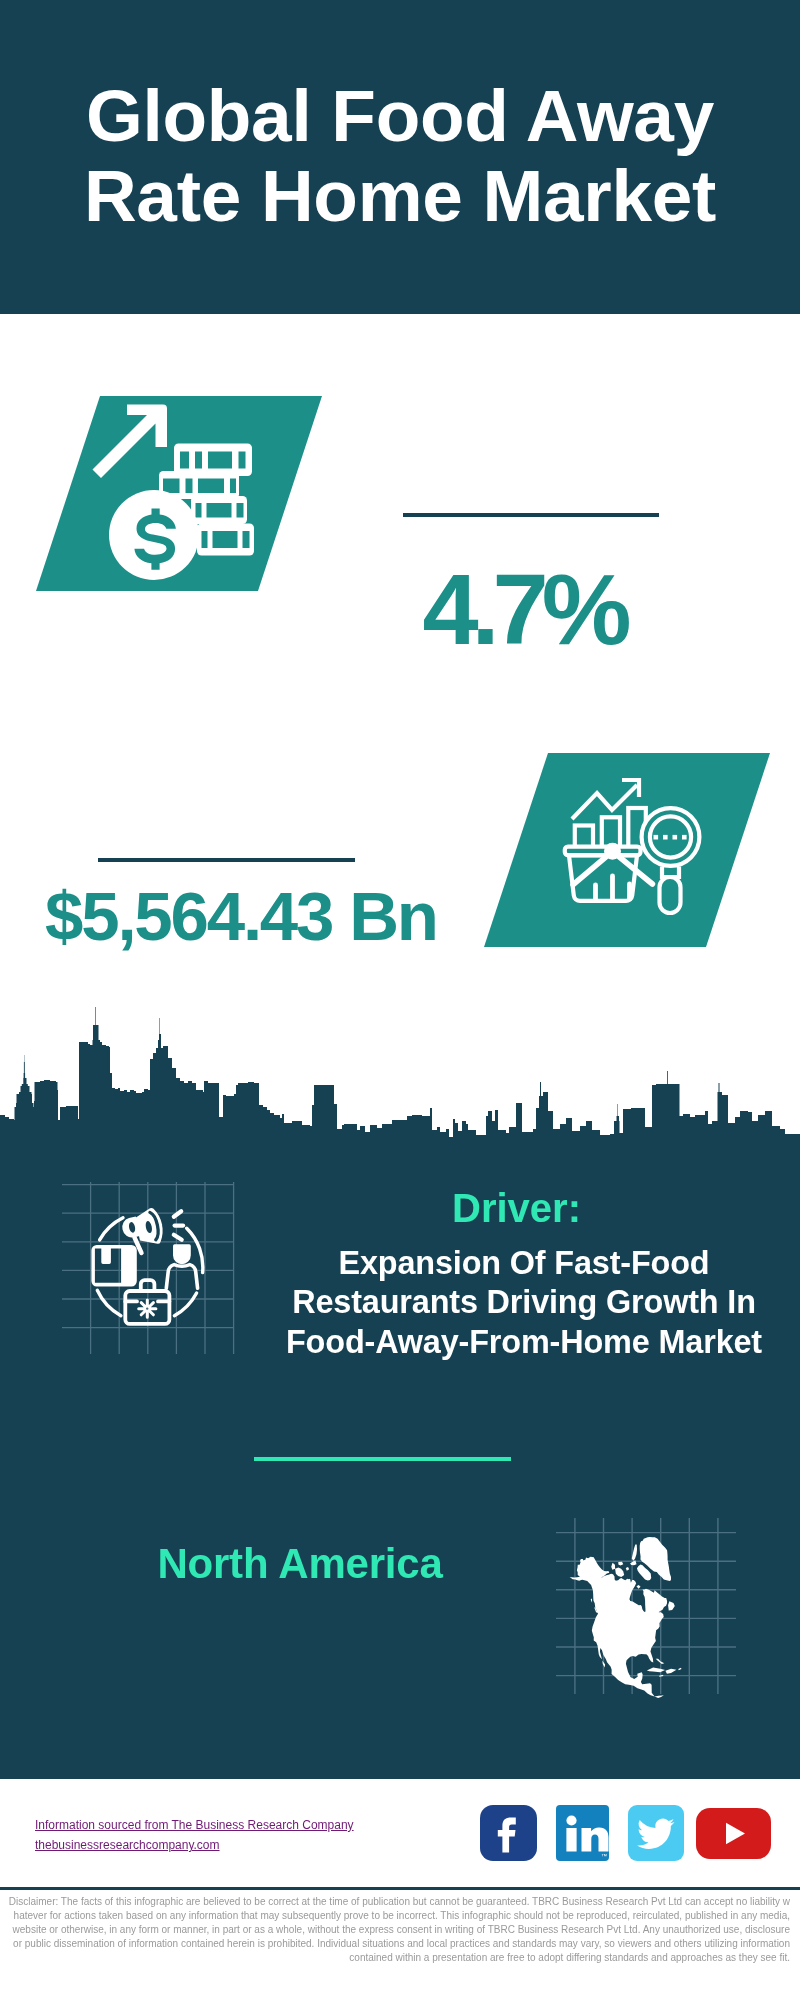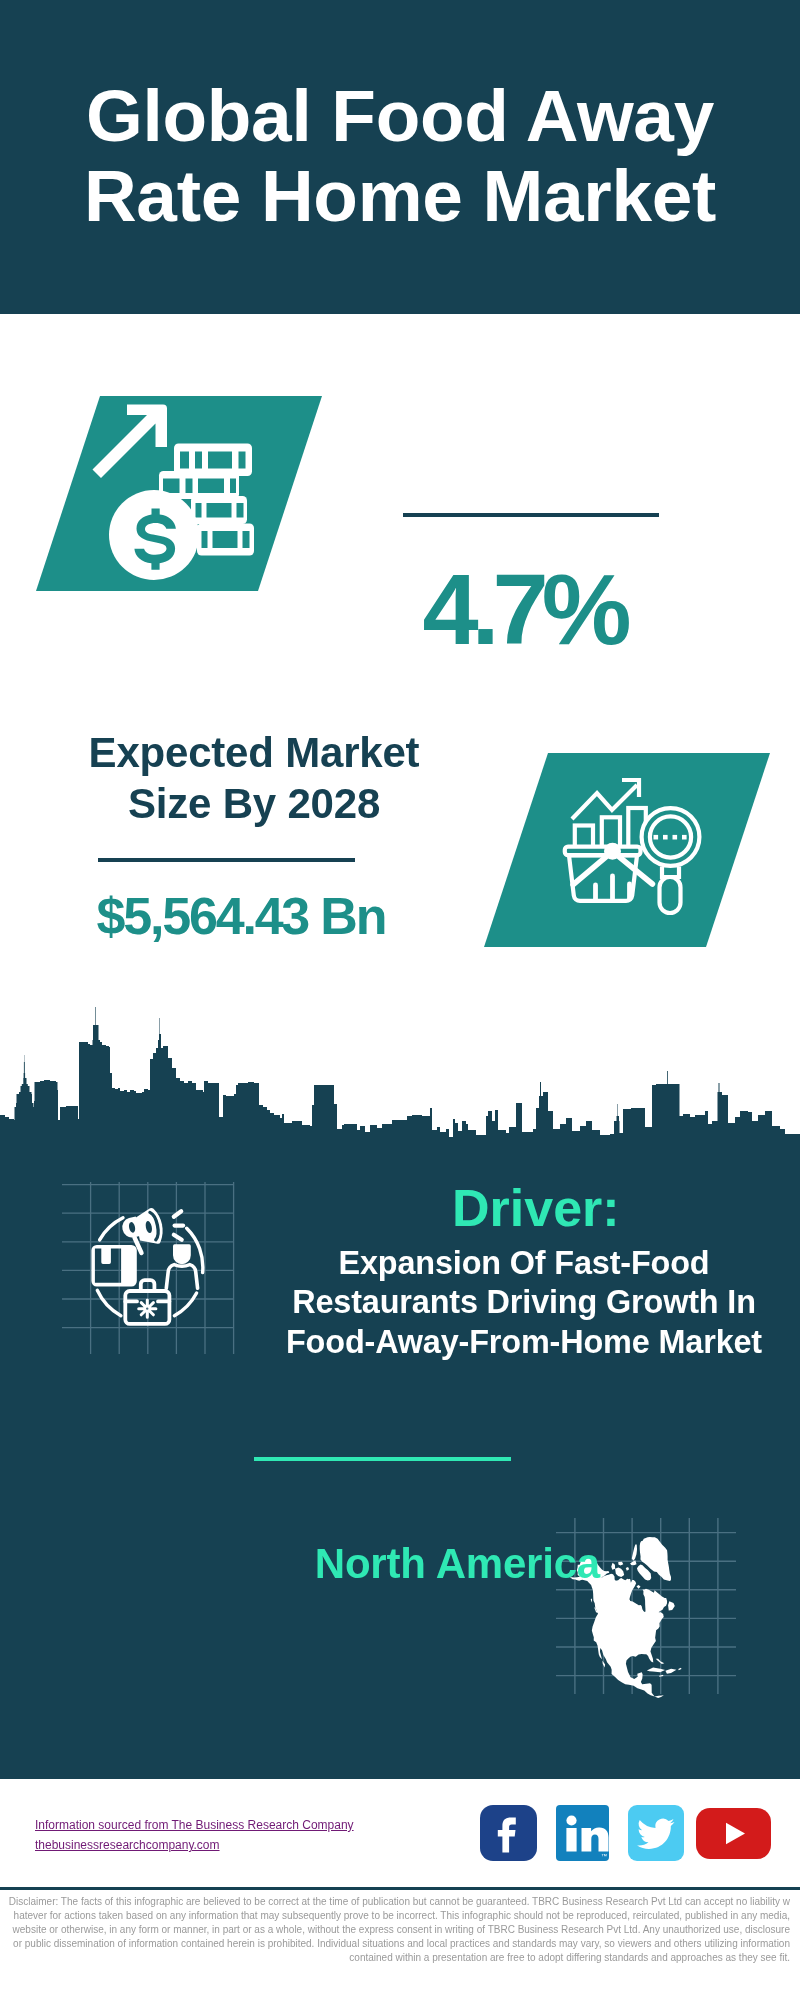--- a/index.html
+++ b/index.html
@@ -17,25 +17,25 @@
   
   .para { position:absolute; background:#1d8f89; }
   .stat-label { position:absolute; color:#164152; font-weight:bold; font-size:42px;
     line-height:51px; text-align:center; letter-spacing:-0.2px; }
   .rule { position:absolute; background:#164152; height:4px; }
   .stat-value { position:absolute; color:#1d8f89; font-weight:bold; text-align:center;
      letter-spacing:-1.5px; white-space:nowrap; }
 
   
   .dark { position:absolute; left:0; top:1145px; width:800px; height:634px; background:#164152; }
-  .driver-head { position:absolute; color:#2fe8b4; font-weight:bold; font-size:52px; line-height:40px; }
+  .driver-head { position:absolute; color:#2fe8b4; font-weight:bold; font-size:40px; line-height:40px; }
   .driver-body { position:absolute; color:#fff; font-weight:bold; font-size:37px;
      line-height:41px; text-align:center; letter-spacing:-0.1px; white-space:nowrap; }
   .green-rule { position:absolute; background:#2fe8b4; height:4px; }
-  .region-text { position:absolute; text-align:right; color:#fff; font-size:44px; line-height:48px; }
+  .region-text { position:absolute; text-align:center; color:#fff; font-size:44px; line-height:48px; }
   .region-name { color:#2fe8b4; font-weight:bold; font-size:42px; letter-spacing:-0.2px; }
 
   
   .src-text { position:absolute; color:#701a75; font-size:12px; line-height:20px; white-space:nowrap;text-decoration:underline; }
   .social { position:absolute; width:62px; height:62px; border-radius:13px; }
   .foot-rule { position:absolute; left:0; background:#164152; height:3px; width:800px; }
   .disclaimer { position:absolute; color:#9a9a9a; font-size:10px; line-height:14px;
     text-align:right; word-break:break-all; letter-spacing:0px; }
 </style>
 </head>
@@ -229,20 +229,16 @@
     <circle cx="612.5" cy="851.3" r="6.4" fill="#ffffff" stroke-width="4.2"></circle>
 
     <line x1="595.5" y1="899" x2="595.5" y2="885" stroke-linecap="round" stroke-width="4.8"></line>
     <line x1="612.5" y1="899" x2="612.5" y2="876" stroke-linecap="round" stroke-width="4.8"></line>
     <line x1="629.5" y1="899" x2="629.5" y2="884" stroke-linecap="round" stroke-width="4.8"></line>
 
     <path d="M662 866.5 v10.5 h17 v-10.5"></path>
     <rect x="659.5" y="877" width="21" height="36" rx="10.5" fill="#1d8f89"></rect>
   </svg>
 
-  <div class="stat-label" style="left:54px; top:727px; width:400px;">
-    <div>Expected Market</div>
-    <div>Size By 2028</div>
-  </div>
   <div class="rule" style="left:98px; top:858px; width:257px;"></div>
-  <div class="stat-value" style="left:37px; top:879px; width:410px; font-size:52px; line-height:75px; letter-spacing:-2.2px; text-indent:-2.2px;">$5,564.43 Bn</div>
+  <div class="stat-value" style="left:37px; top:879px; width:410px; font-size:69px; line-height:75px; letter-spacing:-2.2px; text-indent:-2.2px;">$5,564.43 Bn</div>
 
 </div>
 
 </body></html>

